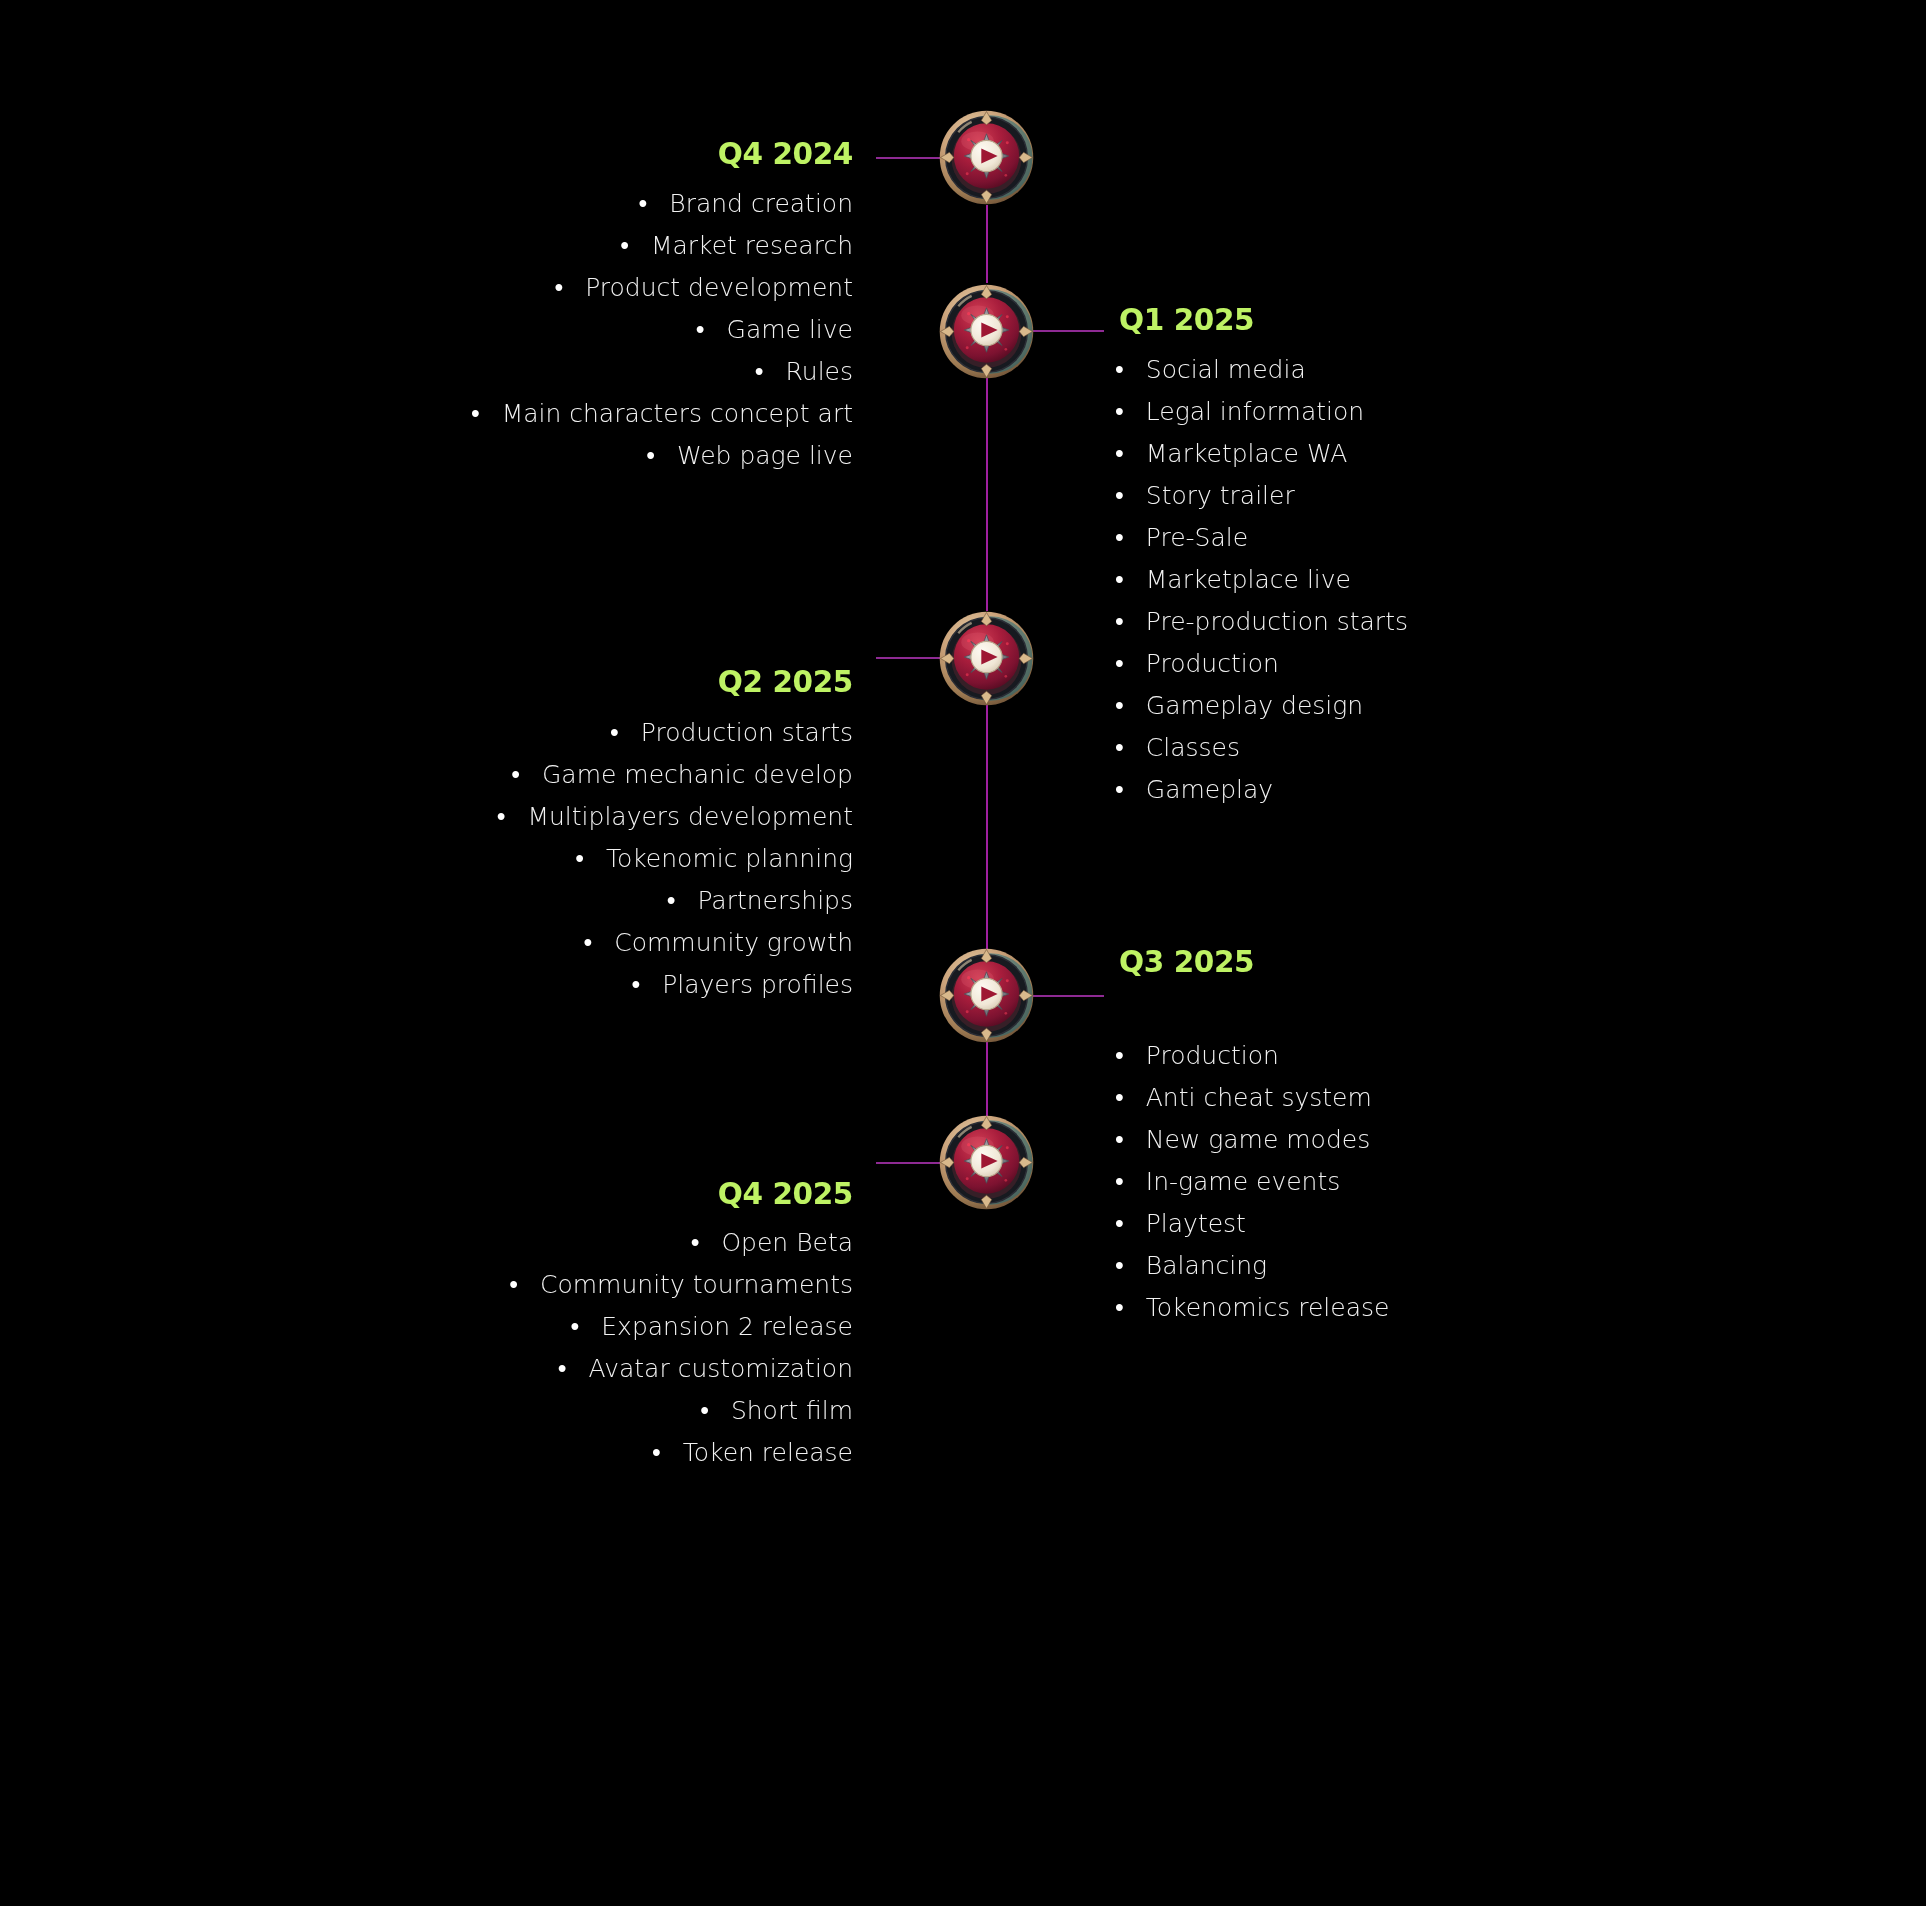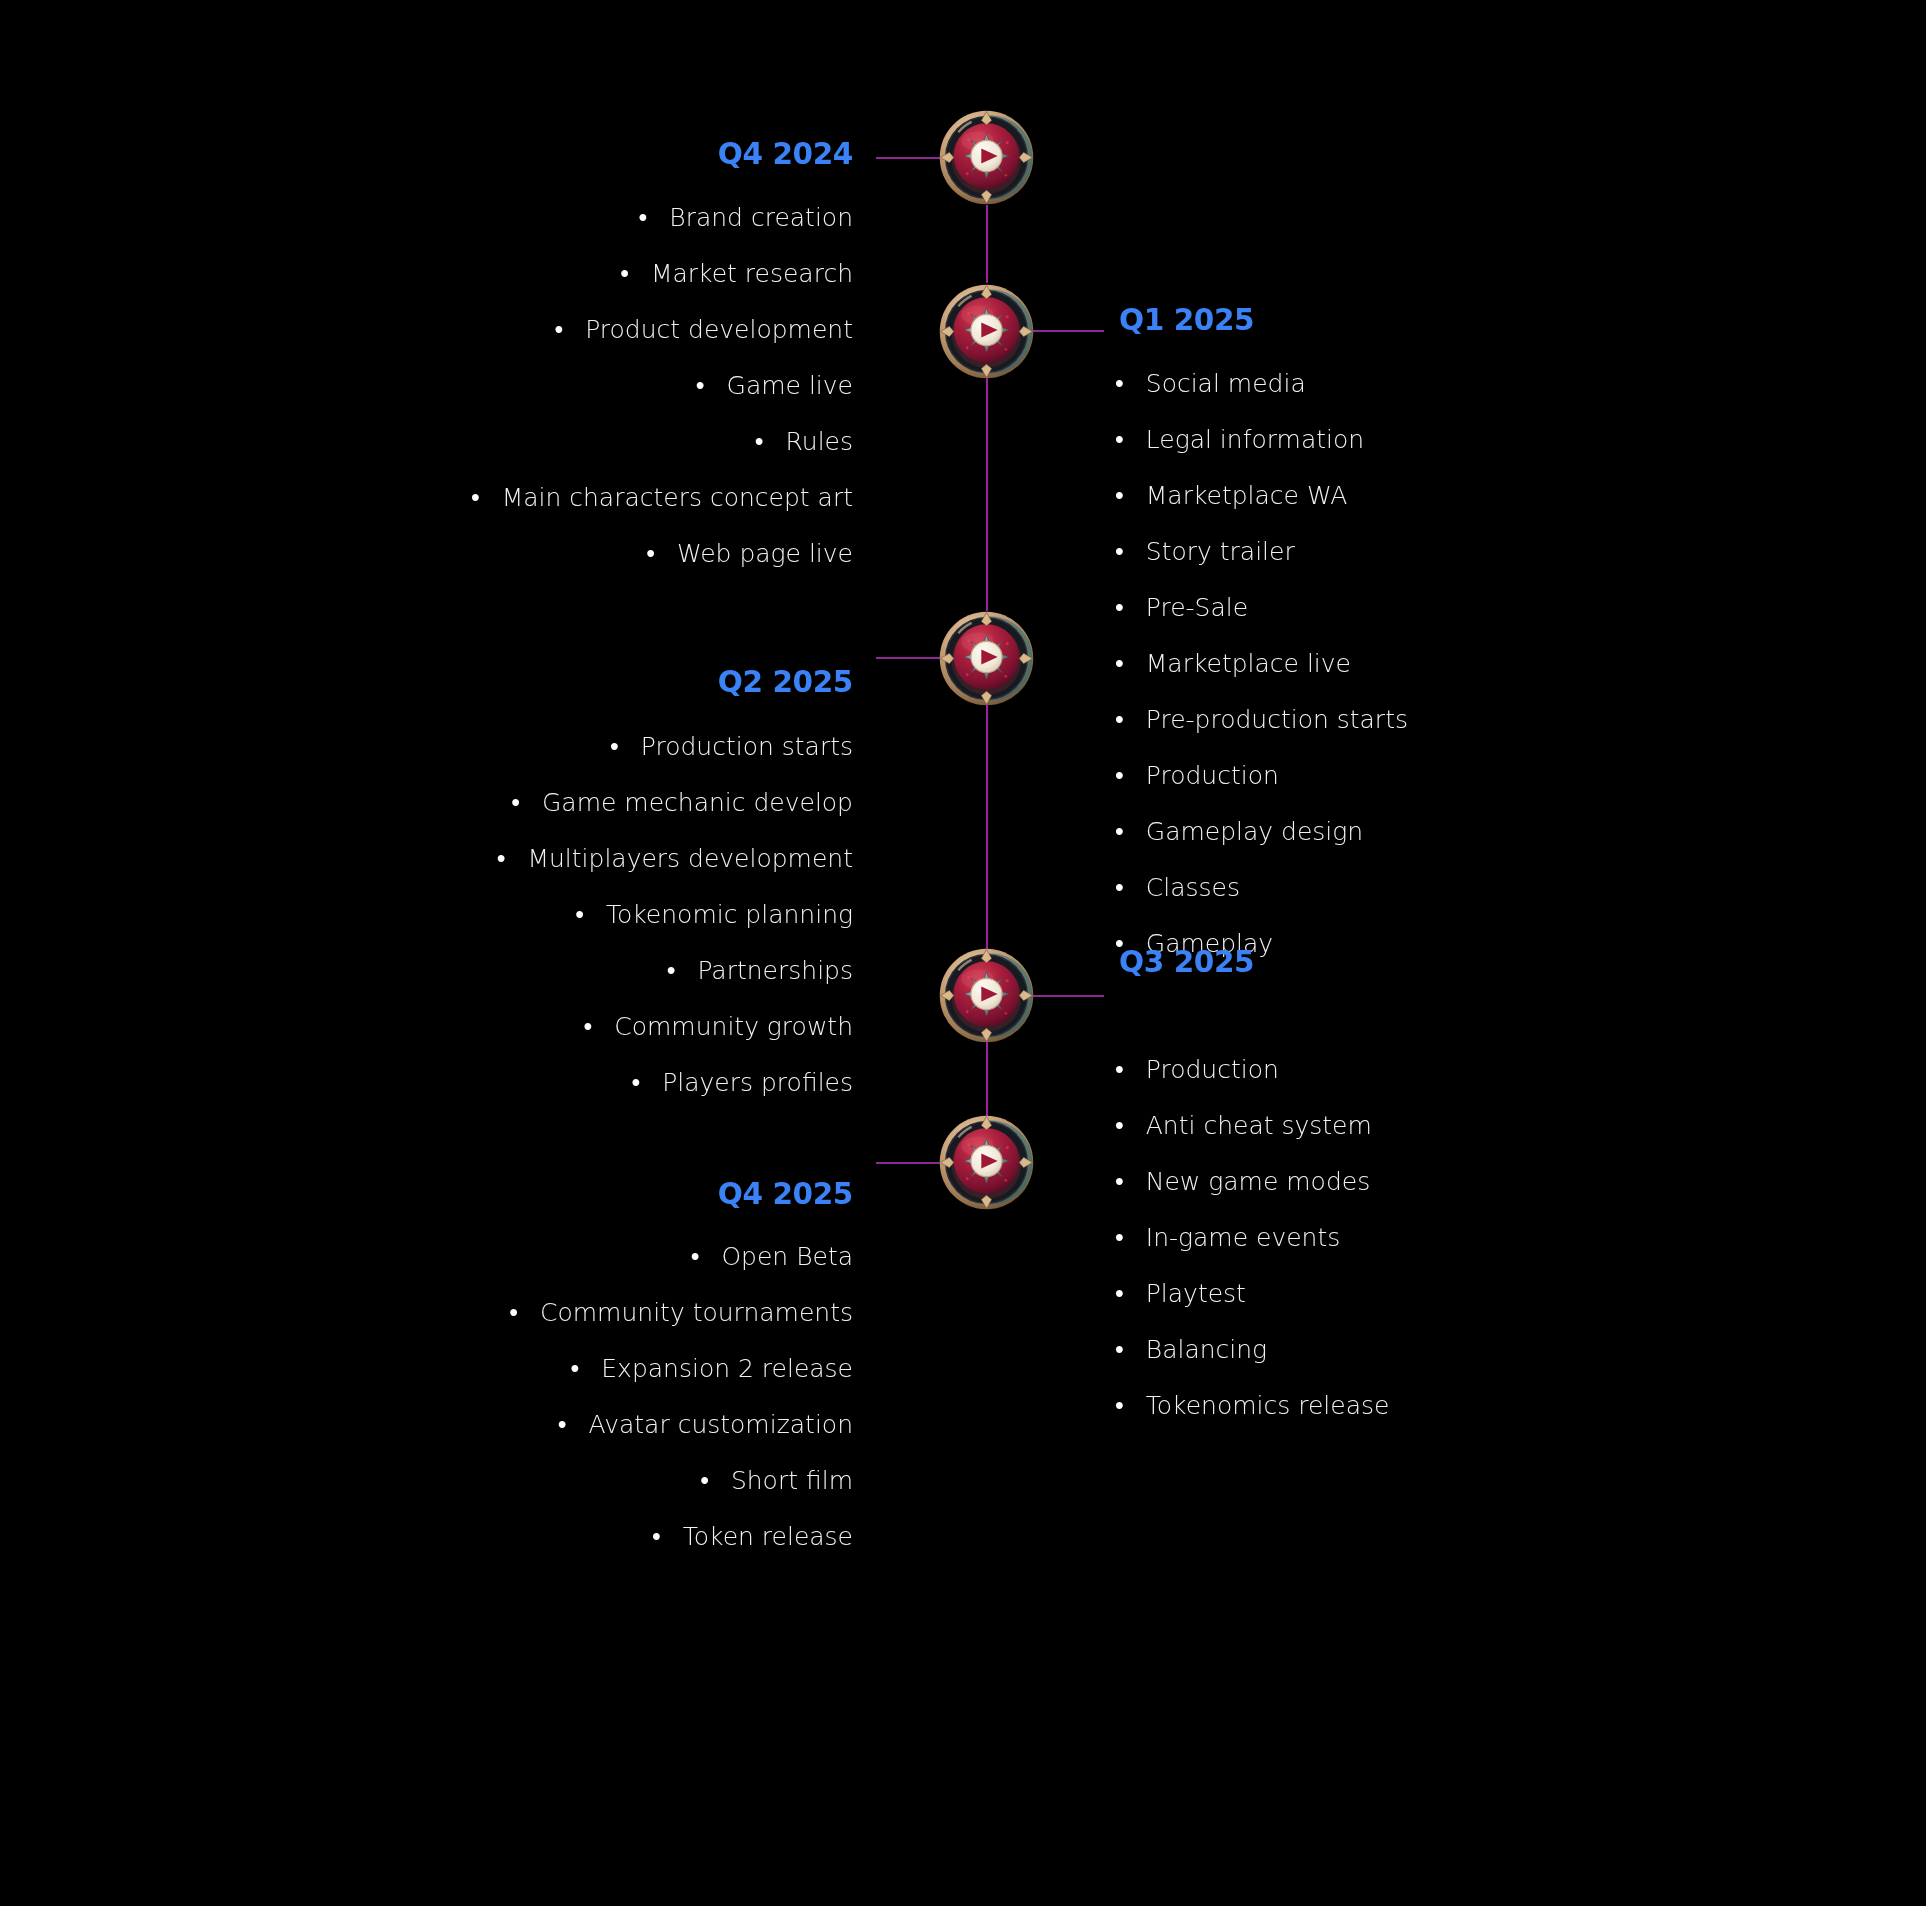--- a/index.html
+++ b/index.html
@@ -17,21 +17,21 @@
   
   .connector{position:absolute;height:2.2px;background:#8e2a93;}
 
   
   .node{position:absolute;width:95px;height:95px;}
   .node .med{position:absolute;inset:0;}
 
   
   .qhead{
     position:absolute;
-    color:#3b82f6;
+    color:#bef264;
     font-weight:bold;
     font-size:29.5px;
     letter-spacing:-0.4px;
     white-space:nowrap;
     line-height:1;
   }
   .qhead.right{text-align:center;}
   .qhead.left{text-align:right;}
 
   
@@ -49,21 +49,21 @@
   .qlist.left li{justify-content:flex-end;}
   .qlist.right li{justify-content:flex-start;}
   .qlist li .bul{
     display:inline-block;
     font-size:25px;
     color:#ffffff;
     line-height:1;
   }
   .qlist.left li .bul{margin-right:22px;}
   .qlist.right li .bul{margin-right:22px;}
-  .qlist li .txt{display:inline-block;margin-top:14px;}
+  .qlist li .txt{display:inline-block;}
 </style>
 </head>
 <body>
 
 <div id="stage">
 
   <div class="spine-seg" style="left:986px;top:205px;height:78px;"></div>
   <div class="spine-seg" style="left:986px;top:378px;height:233px;"></div>
   <div class="spine-seg" style="left:986px;top:705px;height:244px;"></div>
   <div class="spine-seg" style="left:986px;top:1042px;height:74px;"></div>

